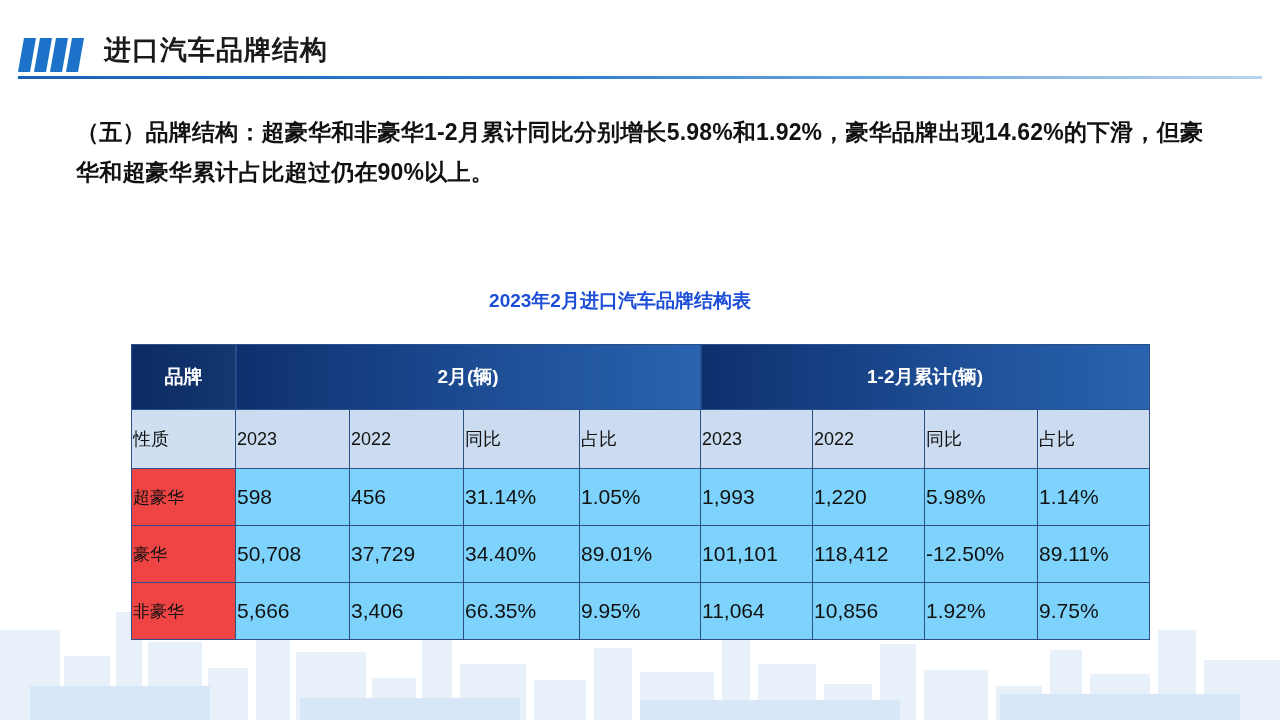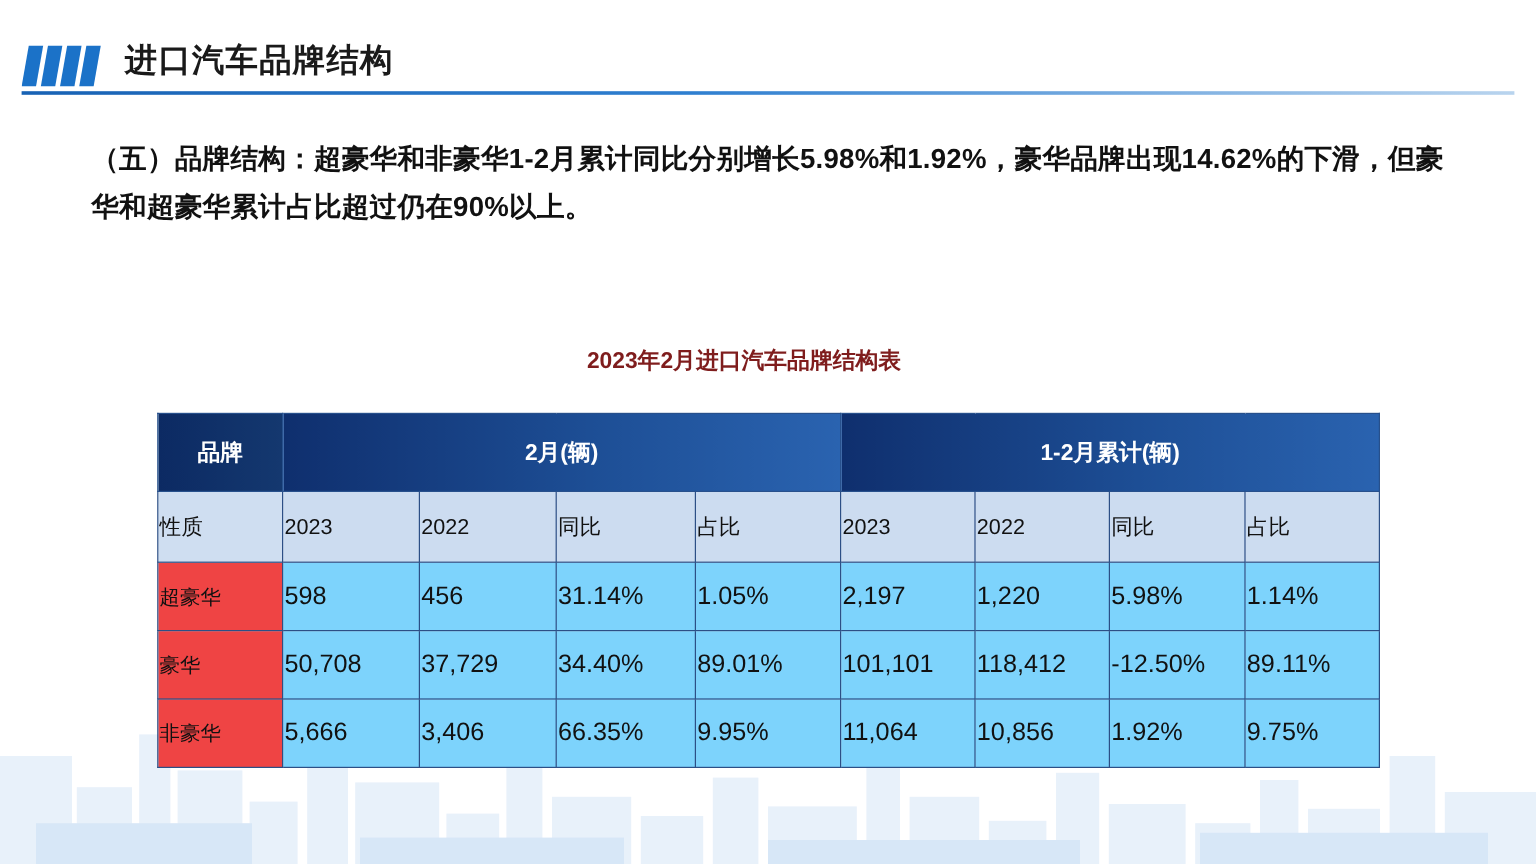--- a/index.html
+++ b/index.html
@@ -74,21 +74,21 @@
 
   
   .table-title {
     position: absolute;
     top: 288px;
     left: 0;
     width: 1240px;
     text-align: center;
     font-size: 19px;
     font-weight: bold;
-    color: #7f1d1d;
+    color: #1d4ed8;
   }
 
   
   .table-wrap {
     position: absolute;
     left: 131px;
     top: 344px;
     width: 1018px;
   }
   table.brand-table {
@@ -232,21 +232,21 @@
         <td>占比</td>
       </tr>
     </thead>
     <tbody>
       <tr class="data-row">
         <td class="rowlabel">超豪华</td>
         <td>598</td>
         <td>456</td>
         <td>31.14%</td>
         <td>1.05%</td>
-        <td>2,197</td>
+        <td>1,993</td>
         <td>1,220</td>
         <td>5.98%</td>
         <td>1.14%</td>
       </tr>
       <tr class="data-row">
         <td class="rowlabel">豪华</td>
         <td>50,708</td>
         <td>37,729</td>
         <td>34.40%</td>
         <td>89.01%</td>

